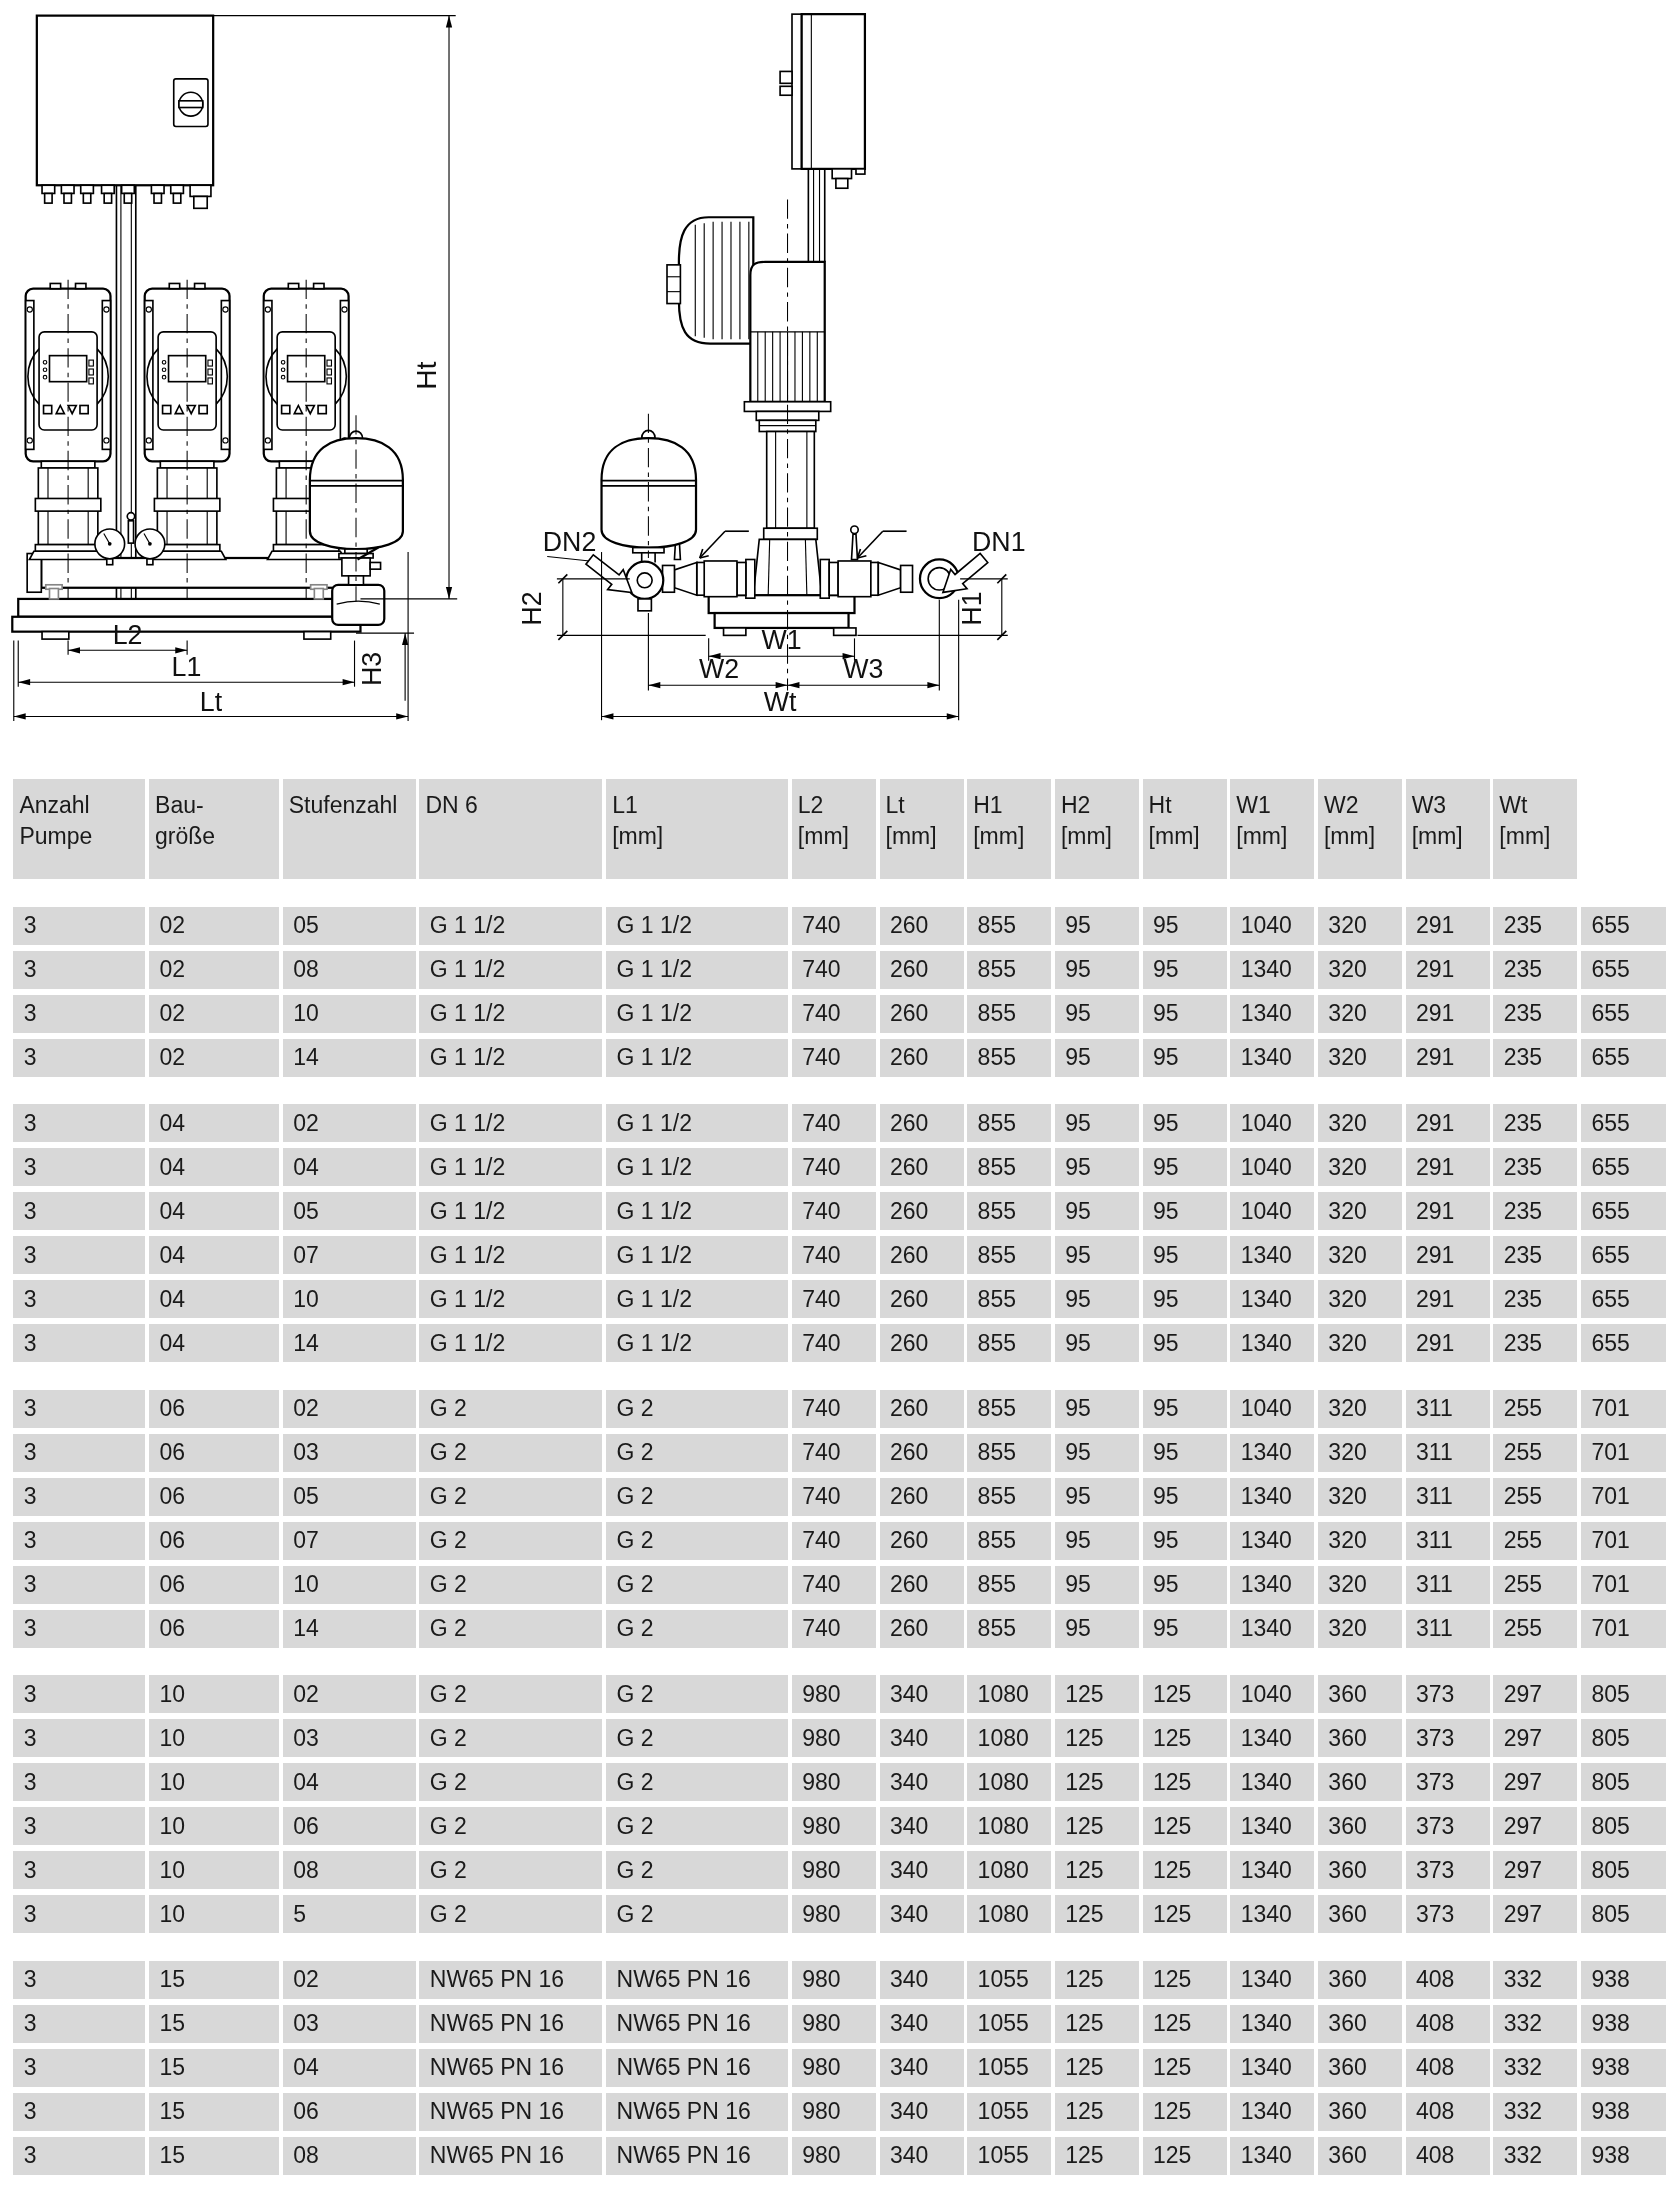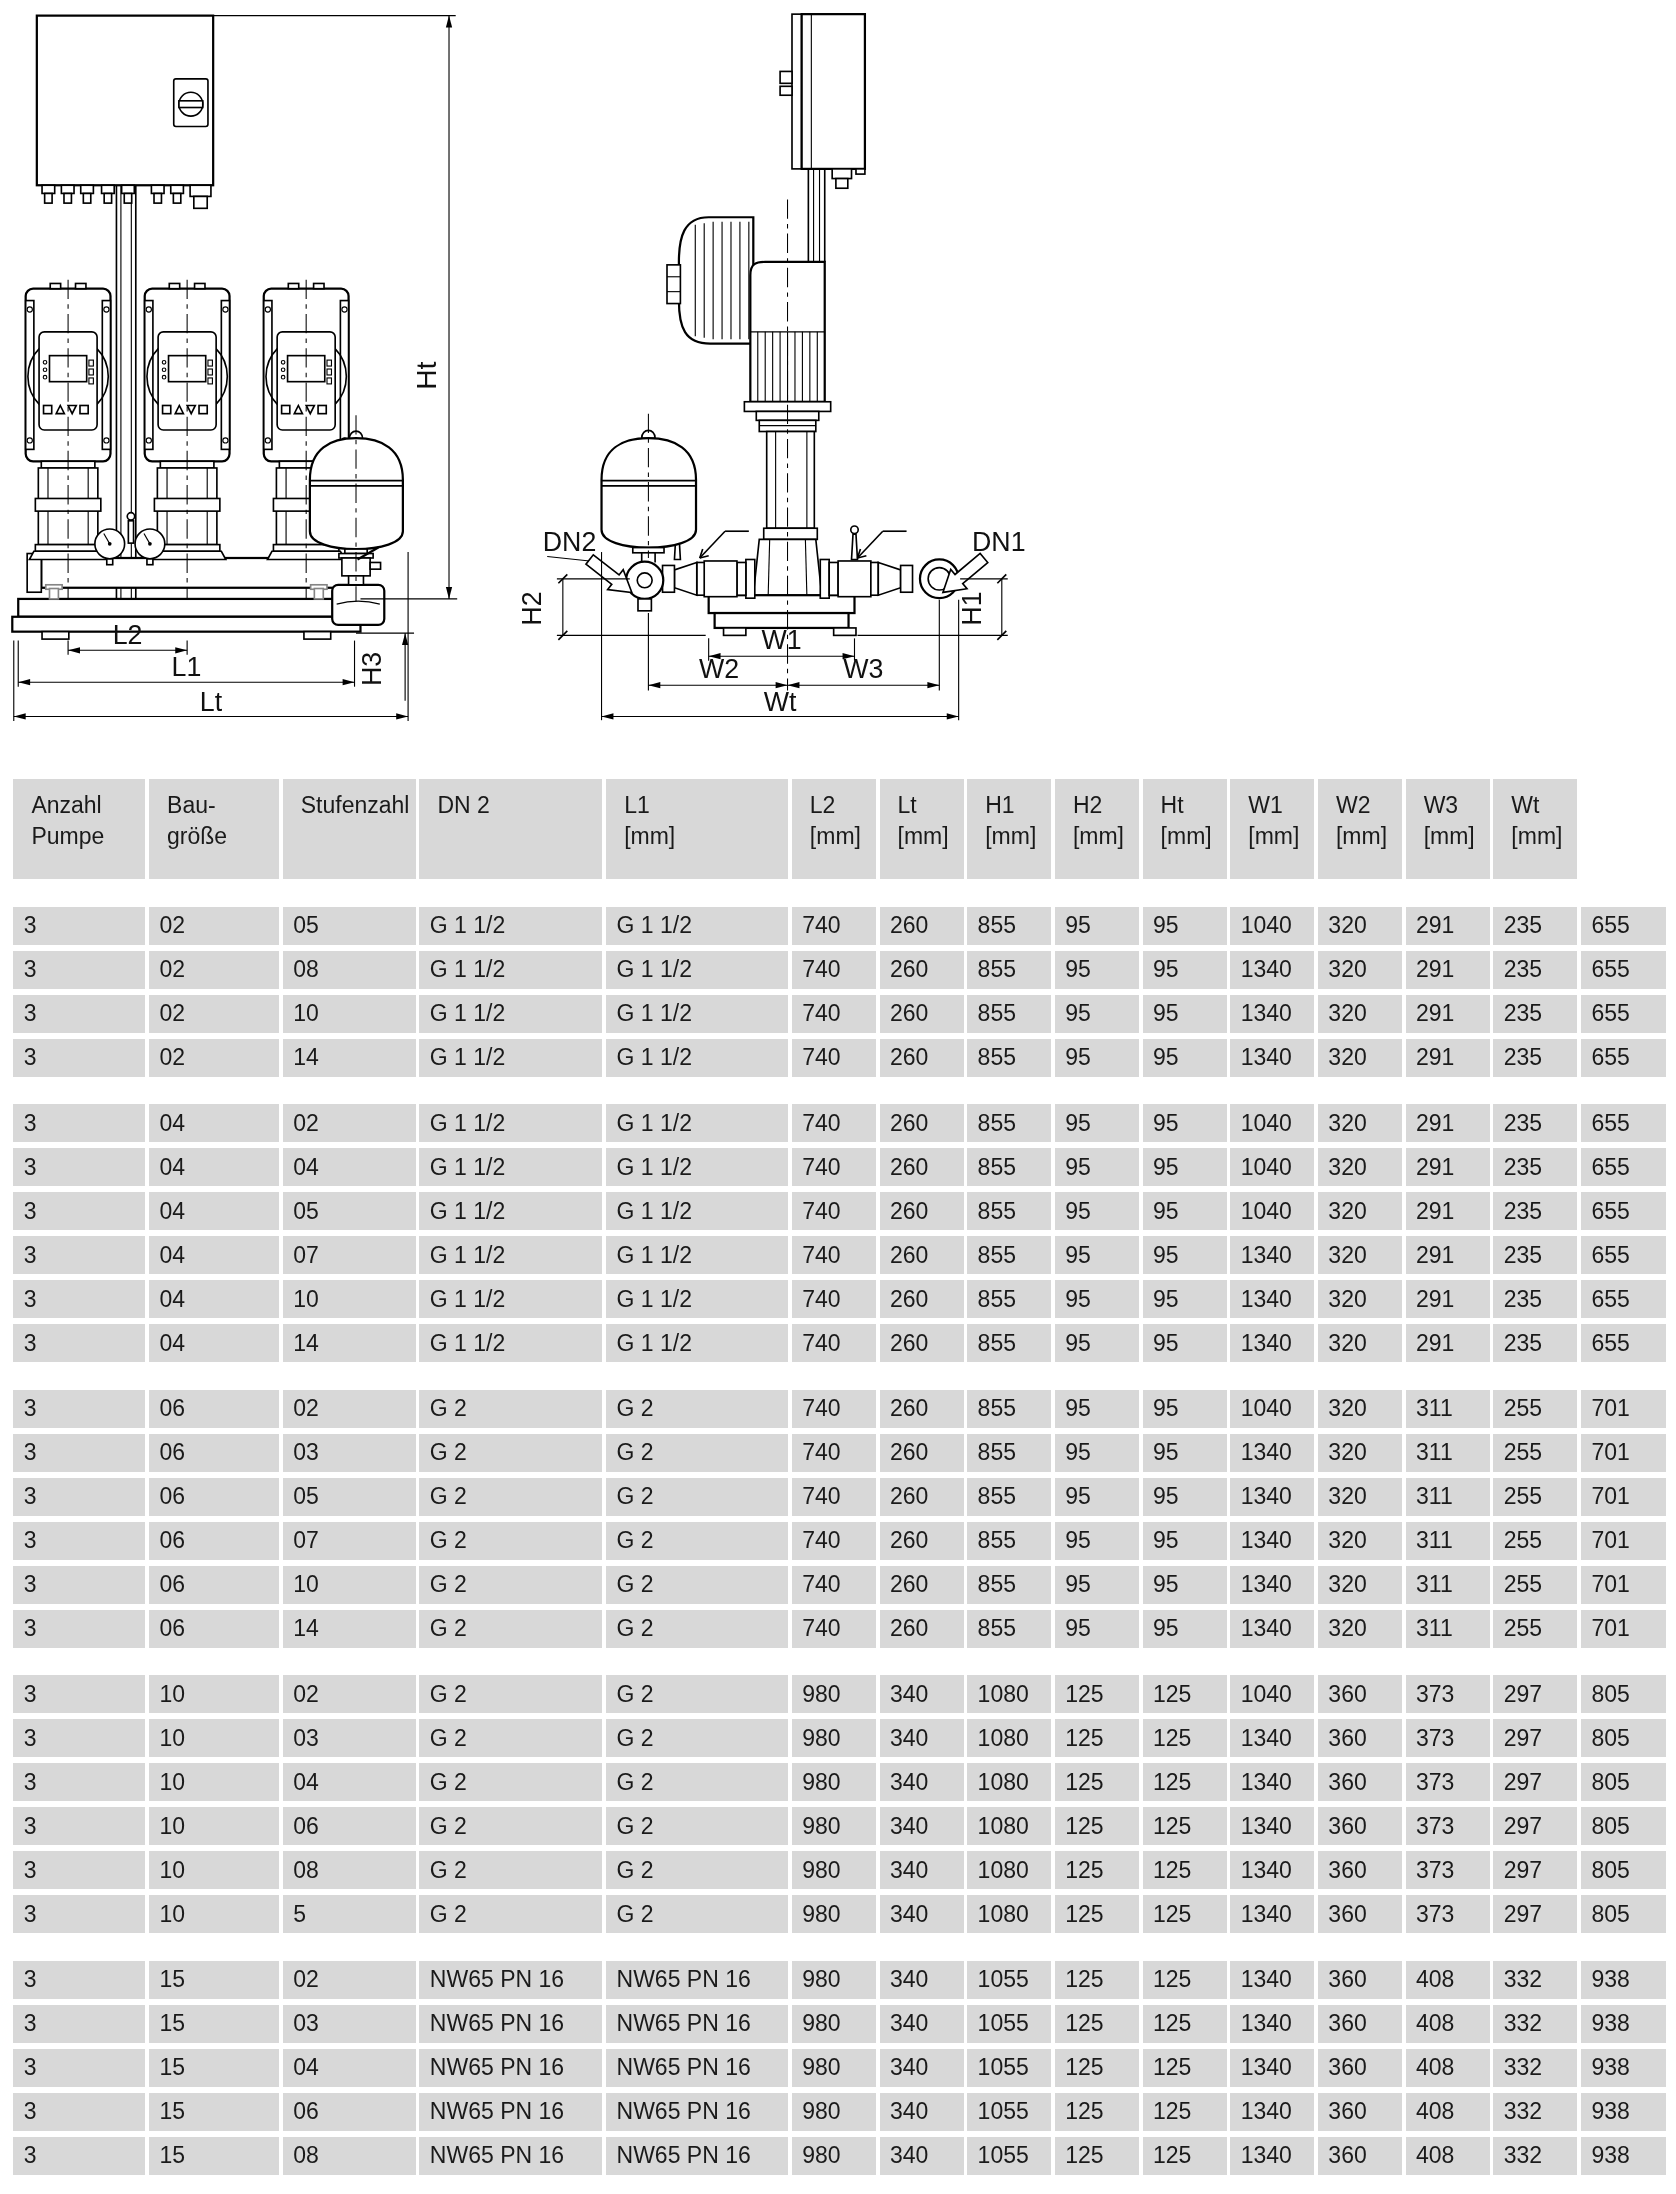--- a/index.html
+++ b/index.html
@@ -16,21 +16,21 @@
   svg .cl{fill:none;stroke:#000;stroke-width:1.4;stroke-dasharray:26 7 6 7;}
   svg text{fill:#111;font-family:"Liberation Sans",sans-serif;}
   svg .dt{font-size:36px;}
   svg .dt38{font-size:38px;}
   
   #dim-table{position:absolute;left:13.4px;top:779px;width:1654px;}
   .grid{display:grid;
     grid-template-columns:132px 130px 133px 183px 182px 84px 84px 84px 84px 84px 84px 84px 84px 84px 85px;
     column-gap:3.7px;}
   .th{background:#d8d8d8;height:100px;box-sizing:border-box;
-      padding:11px 0 0 18px;font-size:23px;line-height:30.5px;}
+      padding:11px 0 0 6px;font-size:23px;line-height:30.5px;}
   .tgroup{margin-top:27.5px;}
   .trow{margin-top:6px;}
   .tgroup .trow:first-child{margin-top:0;}
   .td{background:#d8d8d8;height:38px;box-sizing:border-box;display:flex;
       align-items:center;padding-left:10.4px;font-size:23px;}
 </style>
 </head>
 <body>
 
 <svg id="drawings" width="1087" height="744" viewBox="0 0 1460 1000">
@@ -392,21 +392,21 @@
       </div>
       <div class="th">
         <div>Bau-</div>
         <div>größe</div>
       </div>
       <div class="th">
         <div>Stufenzahl</div>
         <div></div>
       </div>
       <div class="th">
-        <div>DN 2</div>
+        <div>DN 6</div>
         <div></div>
       </div>
       <div class="th">
         <div>L1</div>
         <div>[mm]</div>
       </div>
       <div class="th">
         <div>L2</div>
         <div>[mm]</div>
       </div>

